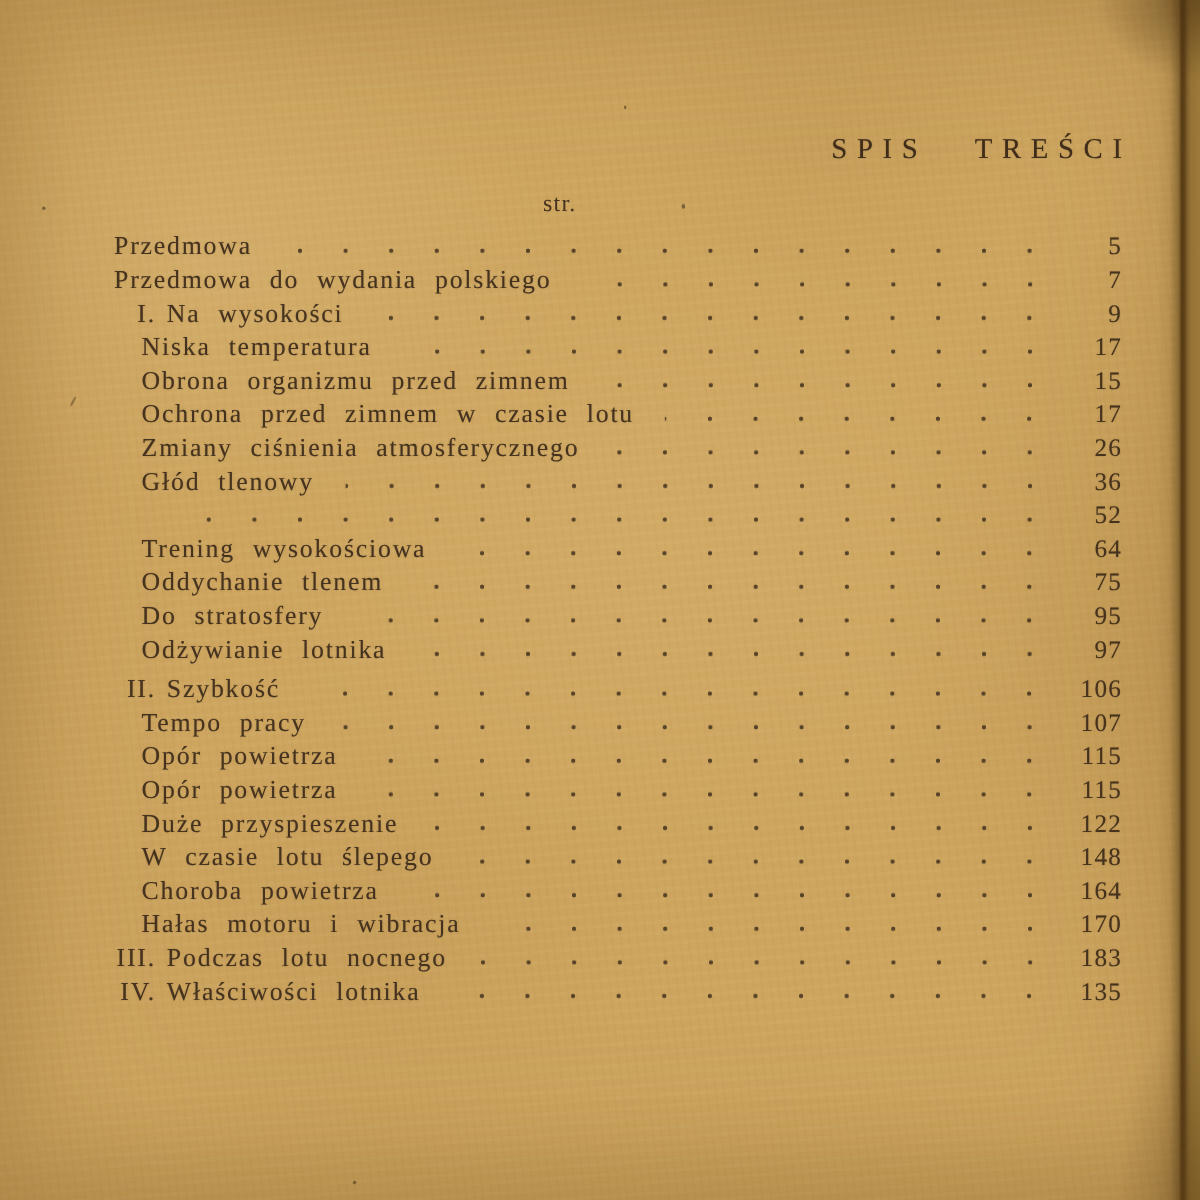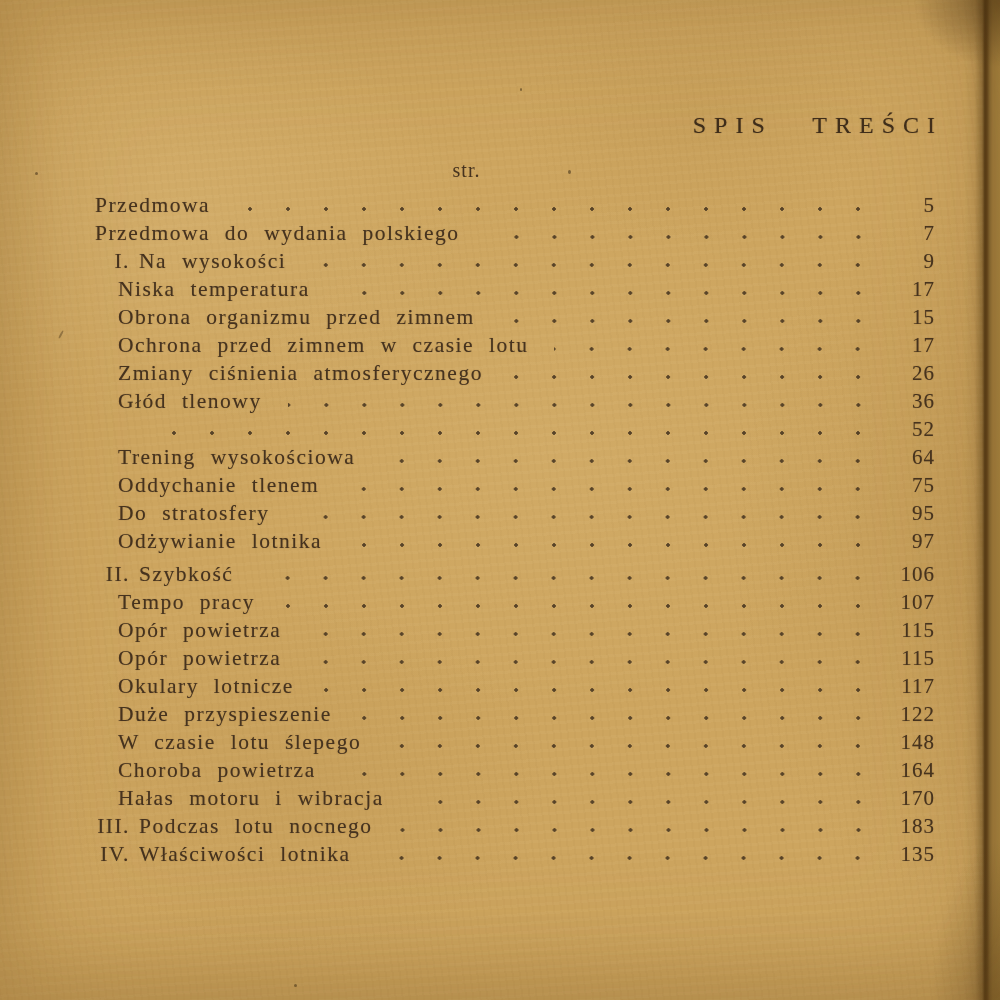--- a/index.html
+++ b/index.html
@@ -212,25 +212,20 @@
         <span class="entry-label">Opór powietrza</span>
         <span class="dot-leader"></span>
         <span class="page-number">115</span>
       </div>
       <div class="toc-row lvl-sub">
         <span class="entry-label">Opór powietrza</span>
         <span class="dot-leader"></span>
         <span class="page-number">115</span>
       </div>
       <div class="toc-row lvl-sub">
-        <span class="entry-label">Okulary lotnicze</span>
-        <span class="dot-leader"></span>
-        <span class="page-number">117</span>
-      </div>
-      <div class="toc-row lvl-sub">
         <span class="entry-label">Duże przyspieszenie</span>
         <span class="dot-leader"></span>
         <span class="page-number">122</span>
       </div>
       <div class="toc-row lvl-sub">
         <span class="entry-label">W czasie lotu ślepego</span>
         <span class="dot-leader"></span>
         <span class="page-number">148</span>
       </div>
       <div class="toc-row lvl-sub">

